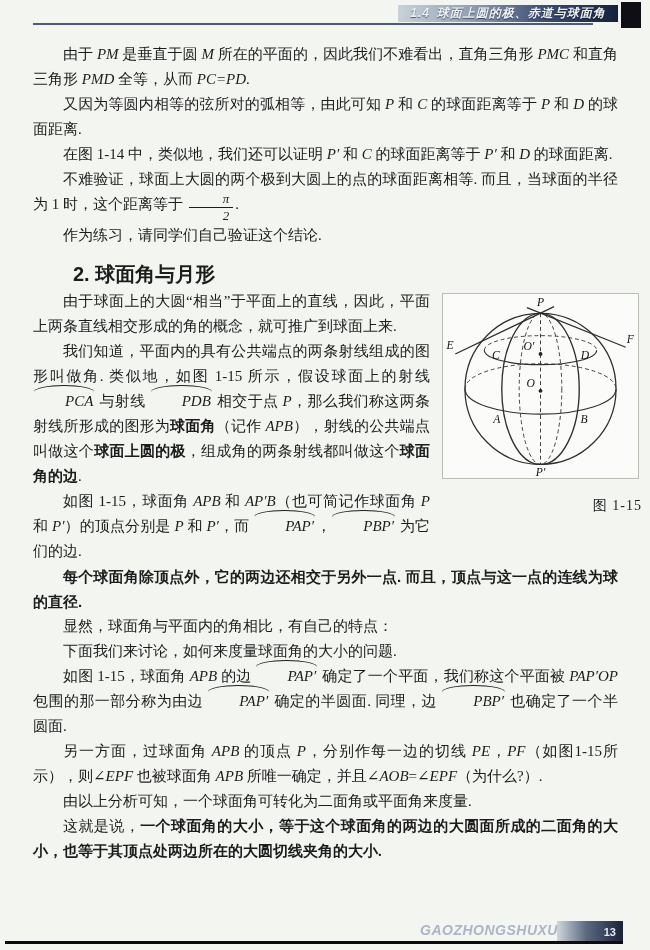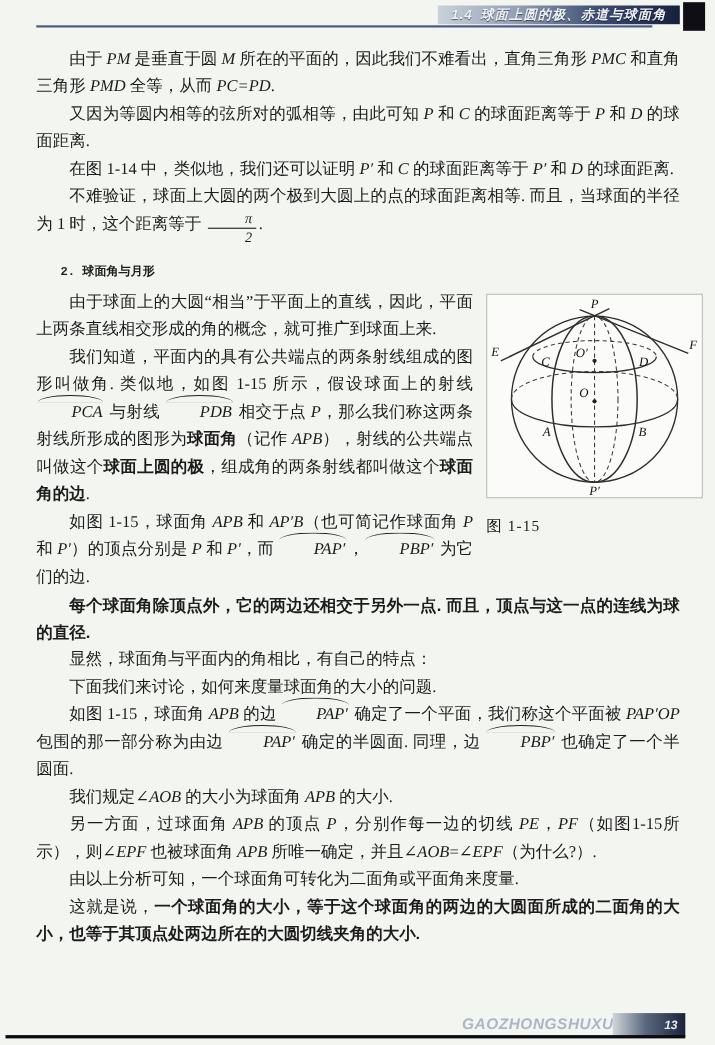--- a/index.html
+++ b/index.html
@@ -22,22 +22,22 @@
   .header-title .num{margin-right:7px;}
   .header-block{position:absolute;top:2px;left:621px;width:20px;height:26px;background:#0e0e14;}
   .header-rule{position:absolute;top:23px;left:33px;width:560px;border-top:2px solid #4a5b82;}
   
   .content{
     position:absolute;top:42px;left:33px;width:585px;
     font-size:15px;line-height:25px;text-align:justify;
   }
   p.para{margin:0;text-indent:2em;}
   p.sec-heading{
-    margin:14px 0 2px;text-indent:2em;font-weight:bold;font-size:11px;
-    font-family:Liberation Mono, monospace;
+    margin:14px 0 2px;text-indent:2em;font-weight:bold;font-size:20px;
+    font-family:Liberation Sans, sans-serif;
   }
   .m{font-style:italic;font-family:"Liberation Serif","DejaVu Serif",serif;}
   .b{font-weight:bold;font-family:Liberation Serif, serif;}
   p.para.bold{font-weight:bold;font-family:"Liberation Sans","DejaVu Sans",sans-serif;}
   .arc{font-style:italic;position:relative;display:inline-block;padding:0 2px;}
   .arc::before{
     content:"";position:absolute;top:-4px;left:1px;right:1px;height:6px;
     border-top:1.6px solid #1c1c1c;border-radius:50% 50% 0 0/100% 100% 0 0;
   }
   .frac{
@@ -46,57 +46,58 @@
   }
   .frac .num{display:block;padding:0 4px 1px;border-bottom:1.3px solid #1c1c1c;}
   .frac .den{display:block;padding-top:1px;}
   
   .figure-wrap{float:right;width:200px;margin:4px -24px 6px 12px;}
   .figure-box{
     width:197px;height:186px;box-sizing:border-box;
     background:#fbfcf9;border:1px solid #b9beb5;
     display:flex;align-items:center;justify-content:center;
   }
-  .figure-caption{text-align:left;margin-top:14px;font-size:14px;letter-spacing:1px;}
+  .figure-caption{text-align:right;margin-top:14px;font-size:14px;letter-spacing:1px;}
   .fig-stroke{stroke:#2e2e2e;fill:none;}
   .fig-dash{stroke:#3a3a3a;fill:none;stroke-dasharray:4 3;}
   .fig-label{font:italic 12px "Liberation Serif","DejaVu Serif",serif;fill:#111;}
   
   .footer-brand{
     position:absolute;left:420px;top:922px;
     color:#aab6c5;font-family:"Liberation Sans","DejaVu Sans",sans-serif;
     font-weight:bold;font-style:italic;font-size:14px;letter-spacing:0.5px;
   }
   .footer-bar{
     position:absolute;left:557px;top:921px;width:66px;height:21px;box-sizing:border-box;
     background:linear-gradient(90deg,#cfd5da 0%,#5a6880 45%,#1a2338 100%);
     display:flex;align-items:center;justify-content:flex-end;padding-right:7px;
   }
   .footer-page{
     color:#e4e9f1;font-family:"Liberation Sans","DejaVu Sans",sans-serif;
-    font-weight:bold;font-style:italic;font-size:11px;
+    font-weight:bold;font-size:11px;
   }
   .footer-line{position:absolute;left:5px;top:941px;width:618px;height:3px;background:#0b0b10;}
 </style>
 </head>
 <body>
 
 <div class="header-bar">
   <span class="header-title"><span class="num">1.4</span><span>球面上圆的极、赤道与球面角</span></span>
 </div>
 <div class="header-block"></div>
 <div class="header-rule"></div>
 
 <div class="content">
 
   <div>
       <p class="para">由于 <span class="m">PM</span> 是垂直于圆 <span class="m">M</span> 所在的平面的，因此我们不难看出，直角三角形 <span class="m">PMC</span> 和直角三角形 <span class="m">PMD</span> 全等，从而 <span class="m">PC=PD</span>.</p>
       <p class="para">又因为等圆内相等的弦所对的弧相等，由此可知 <span class="m">P</span> 和 <span class="m">C</span> 的球面距离等于 <span class="m">P</span> 和 <span class="m">D</span> 的球面距离.</p>
       <p class="para">在图 1-14 中，类似地，我们还可以证明 <span class="m">P′</span> 和 <span class="m">C</span> 的球面距离等于 <span class="m">P′</span> 和 <span class="m">D</span> 的球面距离.</p>
       <p class="para">不难验证，球面上大圆的两个极到大圆上的点的球面距离相等. 而且，当球面的半径为 1 时，这个距离等于 <span class="frac"><span class="num">π</span><span class="den">2</span></span>.</p>
+      <p class="para">作为练习，请同学们自己验证这个结论.</p>
     </div>
 
   <p class="sec-heading">2. 球面角与月形</p>
 
   <div>
 
     <div class="figure-wrap">
       <div class="figure-box">
         <svg width="195" height="184" viewBox="0 0 200 190">
 
@@ -135,21 +136,20 @@
       </div>
       <div class="figure-caption">图 1-15</div>
     </div>
   <p class="para">由于球面上的大圆“相当”于平面上的直线，因此，平面上两条直线相交形成的角的概念，就可推广到球面上来.</p>
       <p class="para">我们知道，平面内的具有公共端点的两条射线组成的图形叫做角. 类似地，如图 1-15 所示，假设球面上的射线 <span class="arc">PCA</span> 与射线 <span class="arc">PDB</span> 相交于点 <span class="m">P</span>，那么我们称这两条射线所形成的图形为<span class="b">球面角</span>（记作 <span class="m">APB</span>），射线的公共端点叫做这个<span class="b">球面上圆的极</span>，组成角的两条射线都叫做这个<span class="b">球面角的边</span>.</p>
       <p class="para">如图 1-15，球面角 <span class="m">APB</span> 和 <span class="m">AP′B</span>（也可简记作球面角 <span class="m">P</span> 和 <span class="m">P′</span>）的顶点分别是 <span class="m">P</span> 和 <span class="m">P′</span>，而 <span class="arc">PAP′</span>，<span class="arc">PBP′</span> 为它们的边.</p>
       <p class="para bold">每个球面角除顶点外，它的两边还相交于另外一点. 而且，顶点与这一点的连线为球的直径.</p>
       <p class="para">显然，球面角与平面内的角相比，有自己的特点：</p>
       <p class="para">下面我们来讨论，如何来度量球面角的大小的问题.</p>
       <p class="para">如图 1-15，球面角 <span class="m">APB</span> 的边 <span class="arc">PAP′</span> 确定了一个平面，我们称这个平面被 <span class="m">PAP′OP</span> 包围的那一部分称为由边 <span class="arc">PAP′</span> 确定的半圆面. 同理，边 <span class="arc">PBP′</span> 也确定了一个半圆面.</p>
-      <p class="para">我们规定<span class="m">∠AOB</span> 的大小为球面角 <span class="m">APB</span> 的大小.</p>
       <p class="para">另一方面，过球面角 <span class="m">APB</span> 的顶点 <span class="m">P</span>，分别作每一边的切线 <span class="m">PE</span>，<span class="m">PF</span>（如图1-15所示），则<span class="m">∠EPF</span> 也被球面角 <span class="m">APB</span> 所唯一确定，并且<span class="m">∠AOB</span>=<span class="m">∠EPF</span>（为什么?）.</p>
       <p class="para">由以上分析可知，一个球面角可转化为二面角或平面角来度量.</p>
       <p class="para">这就是说，<span class="b">一个球面角的大小，等于这个球面角的两边的大圆面所成的二面角的大小，也等于其顶点处两边所在的大圆切线夹角的大小.</span></p>
     </div>
 </div>
 
 <div class="footer-brand">GAOZHONGSHUXUE</div>
 <div class="footer-bar">
   <span class="footer-page">13</span>
 </div>

